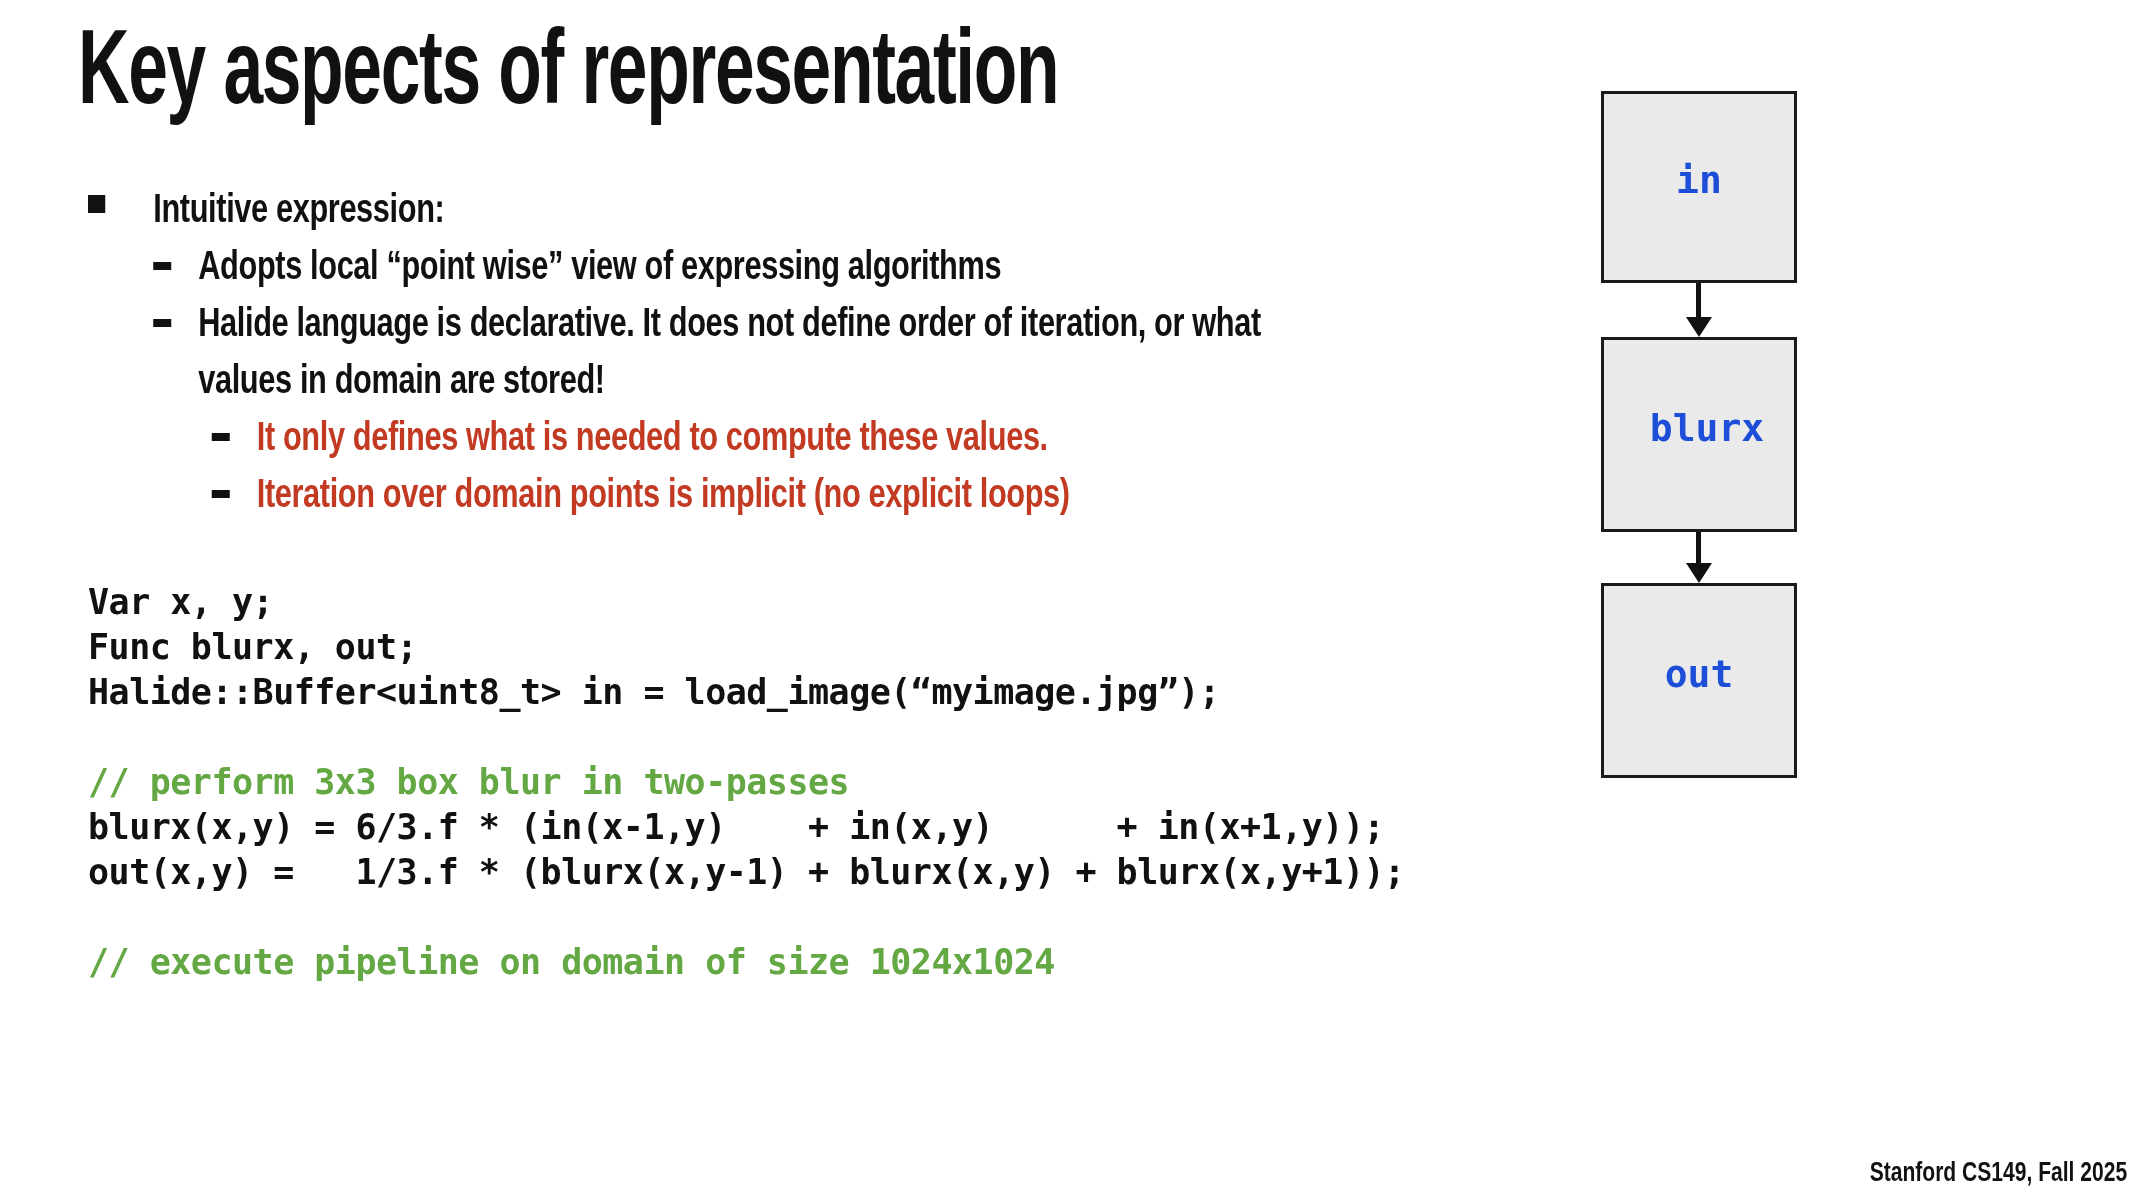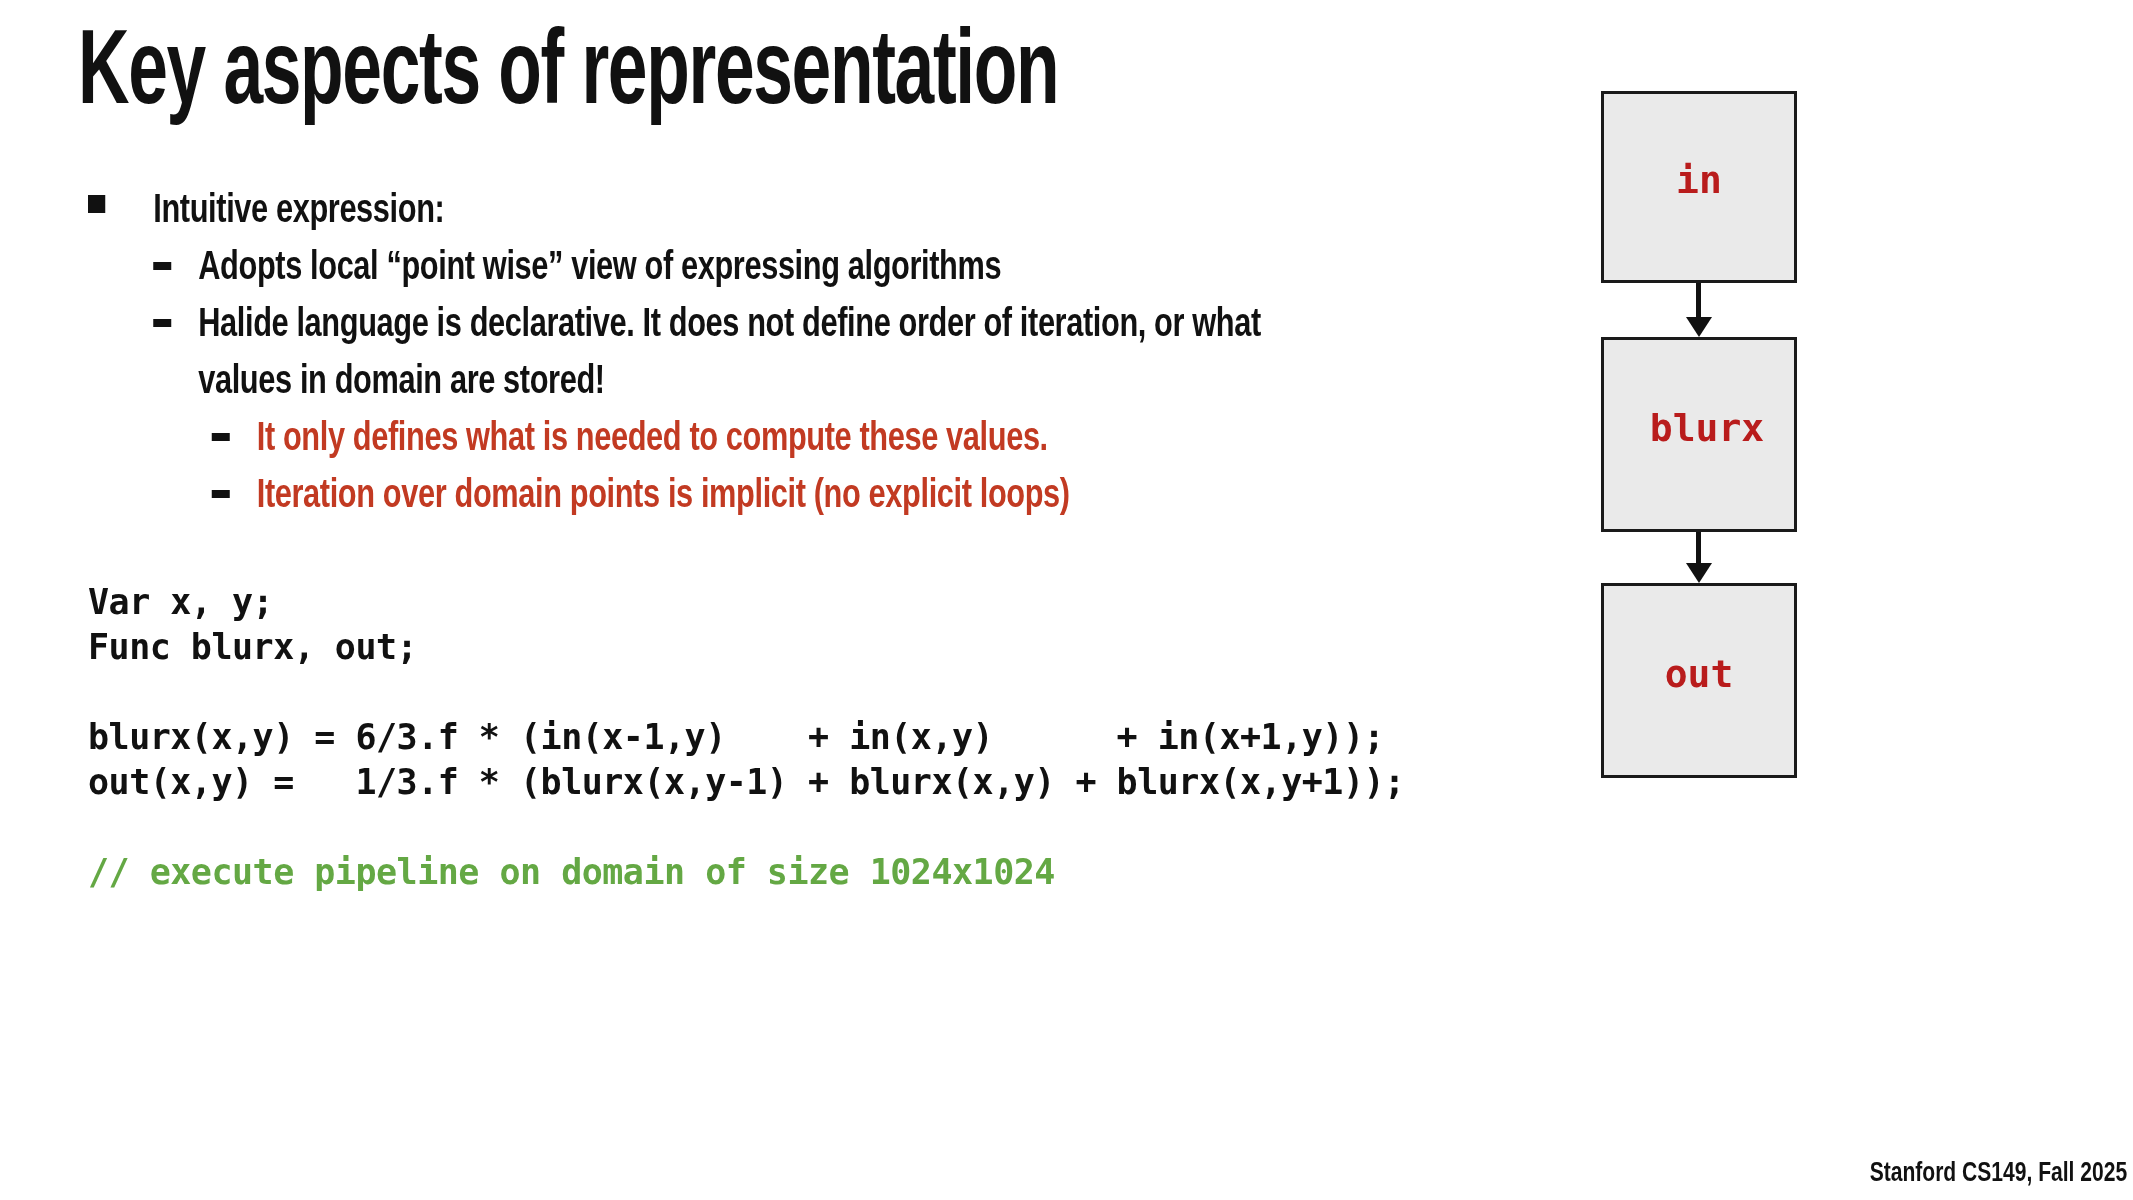--- a/index.html
+++ b/index.html
@@ -106,21 +106,21 @@
     width: 196px;
     box-sizing: border-box;
     background: var(--box_fill, #eaeaea);
     border: 3px solid var(--box_border, #1a1a1a);
     display: flex;
     align-items: center;
     justify-content: center;
     font-family: "DejaVu Sans Mono", monospace;
     font-weight: bold;
     font-size: 38px;
-    color: #b91c1c;
+    color: #1d4ed8;
   }
   .node-in    { top: 91px;  height: 192px; }
   .node-blurx { top: 337px; height: 195px; padding-left: 16px; }
   .node-out   { top: 583px; height: 195px; text-align: center; }
   .node-label { margin-top: -14px; }
   .arrow-shaft {
     position: absolute;
     left: 1696px;
     width: 5px;
     background: #111111;
@@ -182,21 +182,23 @@
     </div>
     <div class="b-line" style="top:285px">
       <span class="dash dash-l3"></span>
       <span class="b-text tx-l3 red">Iteration over domain points is implicit (no explicit loops)</span>
     </div>
   </div>
 
   <div class="code">
     <div class="code-line">Var x, y;</div>
     <div class="code-line">Func blurx, out;</div>
+    <div class="code-line">Halide::Buffer&lt;uint8_t&gt; in = load_image(“myimage.jpg”);</div>
     <div class="code-line"> </div>
+    <div class="code-line comment">// perform 3x3 box blur in two-passes</div>
     <div class="code-line">blurx(x,y) = 6/3.f * (in(x-1,y)    + in(x,y)      + in(x+1,y));</div>
     <div class="code-line">out(x,y) =   1/3.f * (blurx(x,y-1) + blurx(x,y) + blurx(x,y+1));</div>
     <div class="code-line"> </div>
     <div class="code-line comment">// execute pipeline on domain of size 1024x1024</div>
   </div>
 
   <div>
     <div class="node node-in">
       <span class="node-label">in</span>
     </div>

